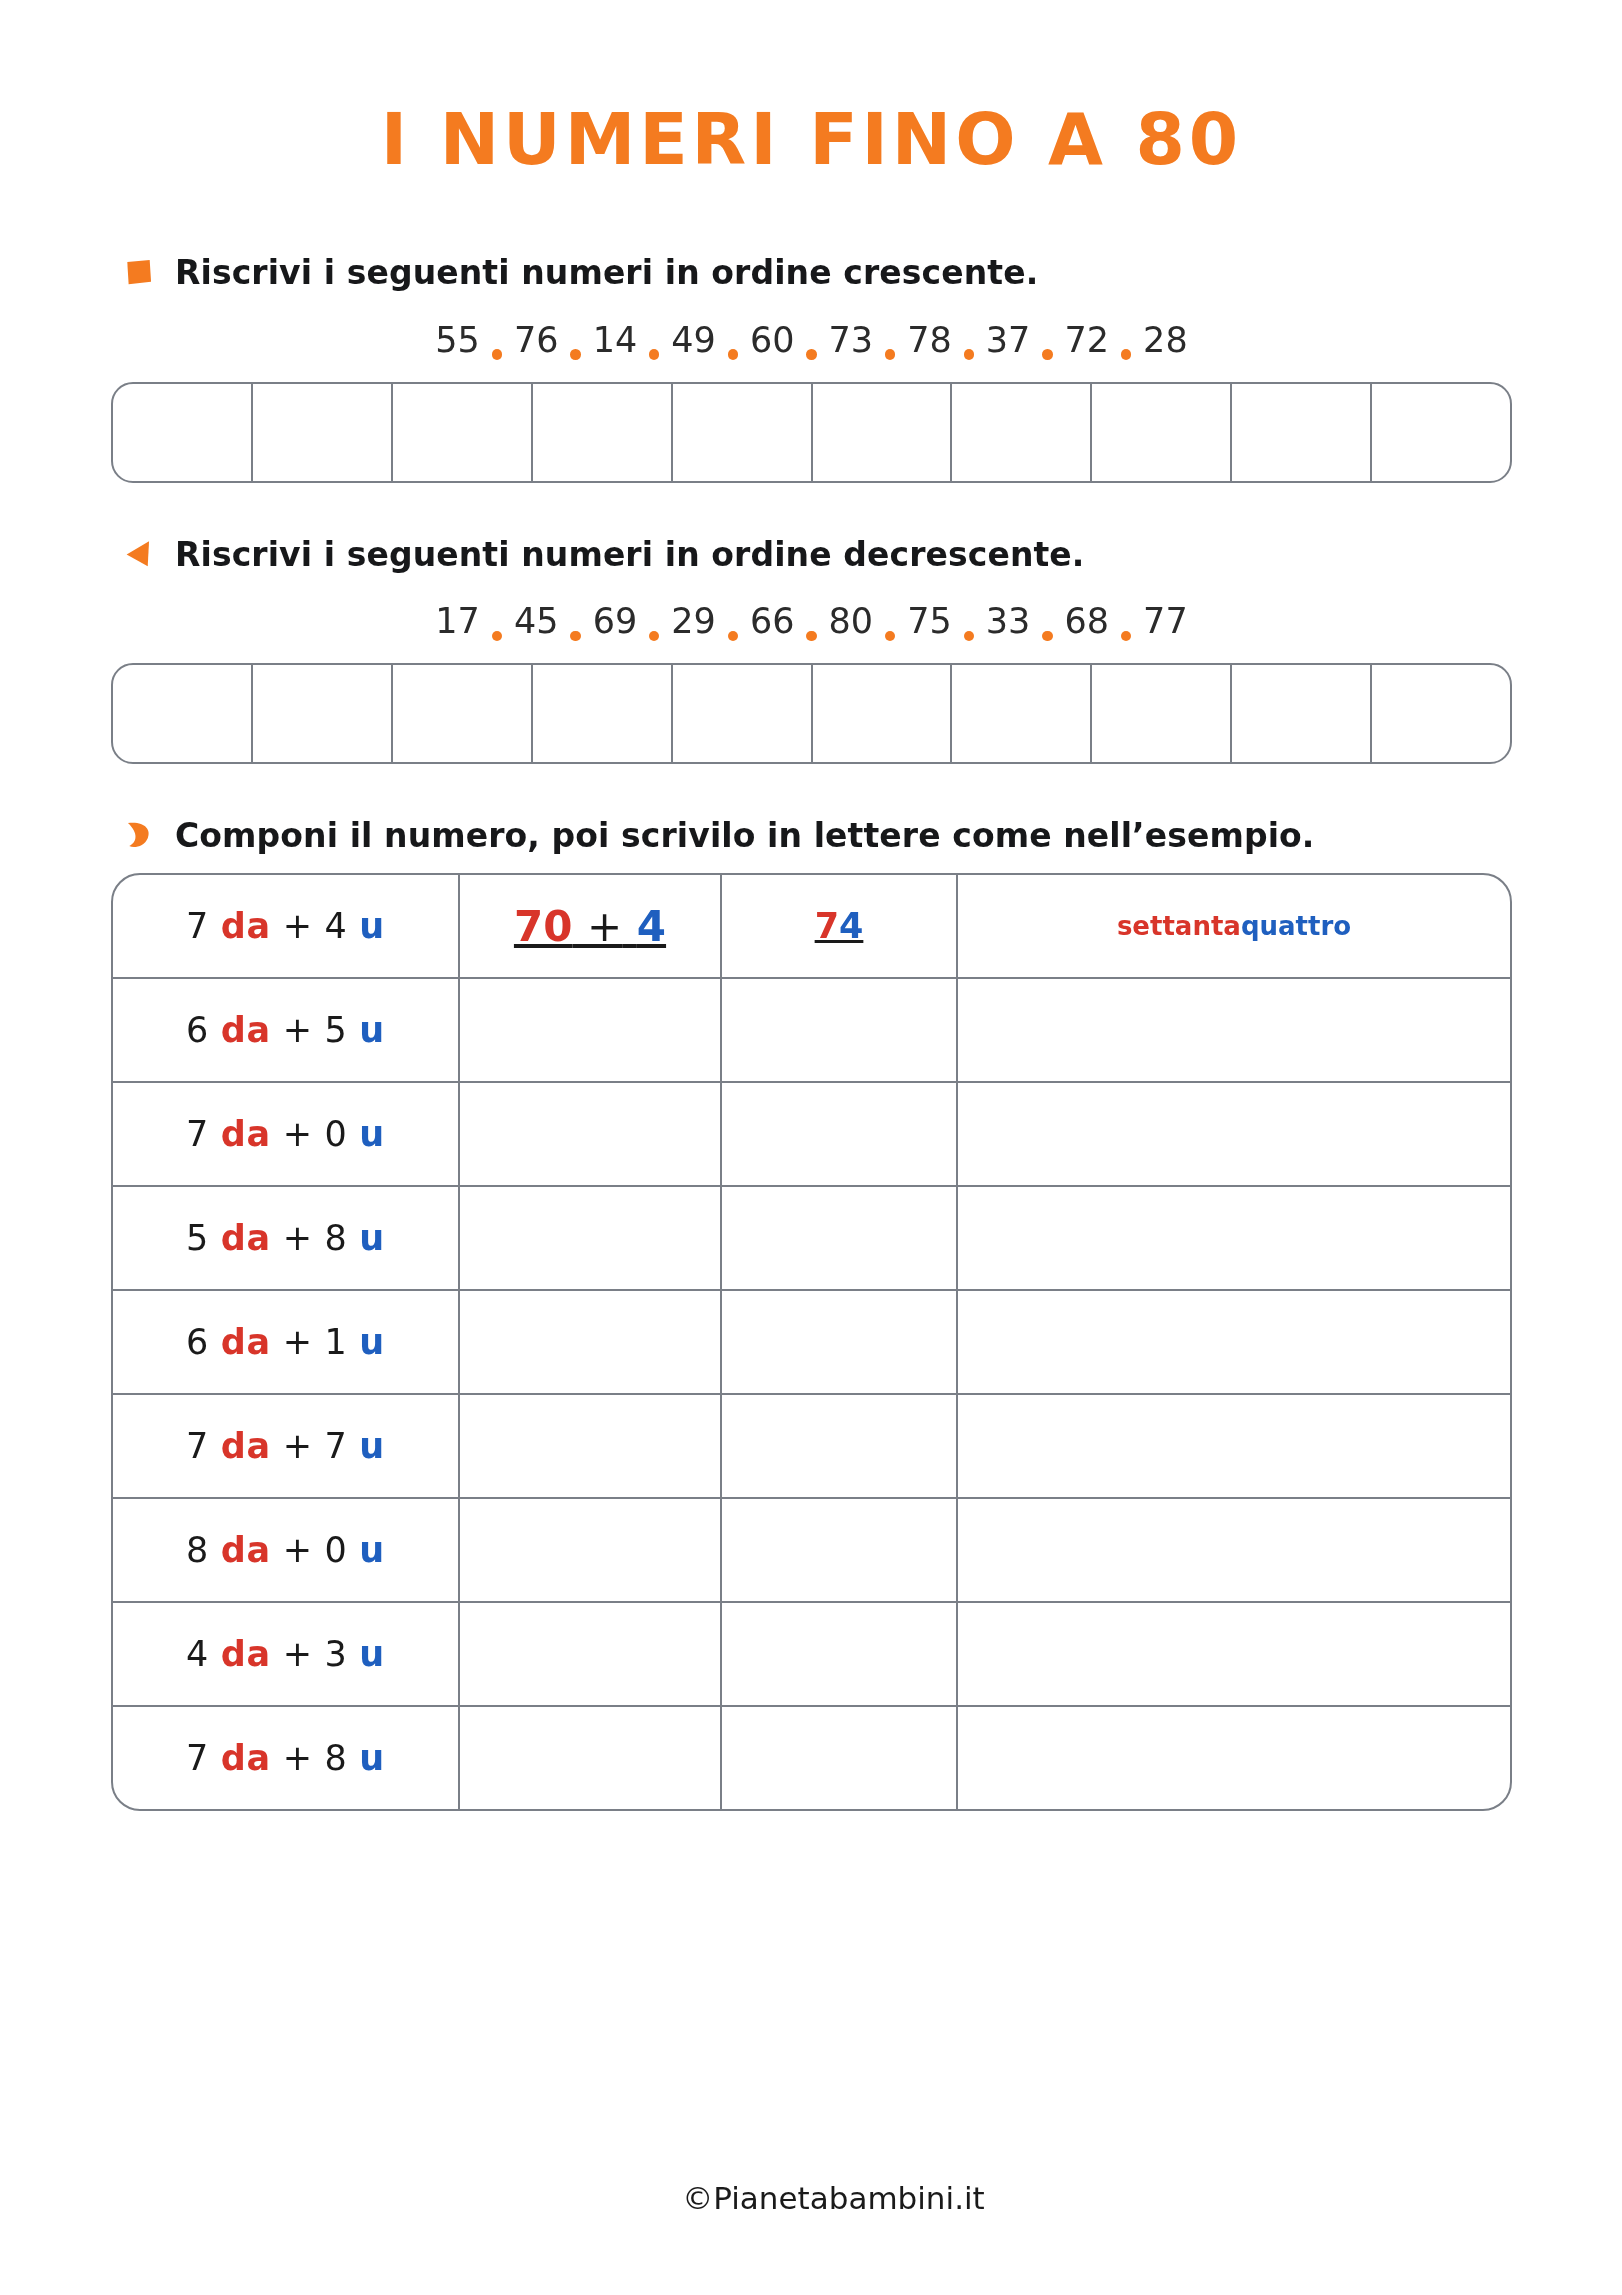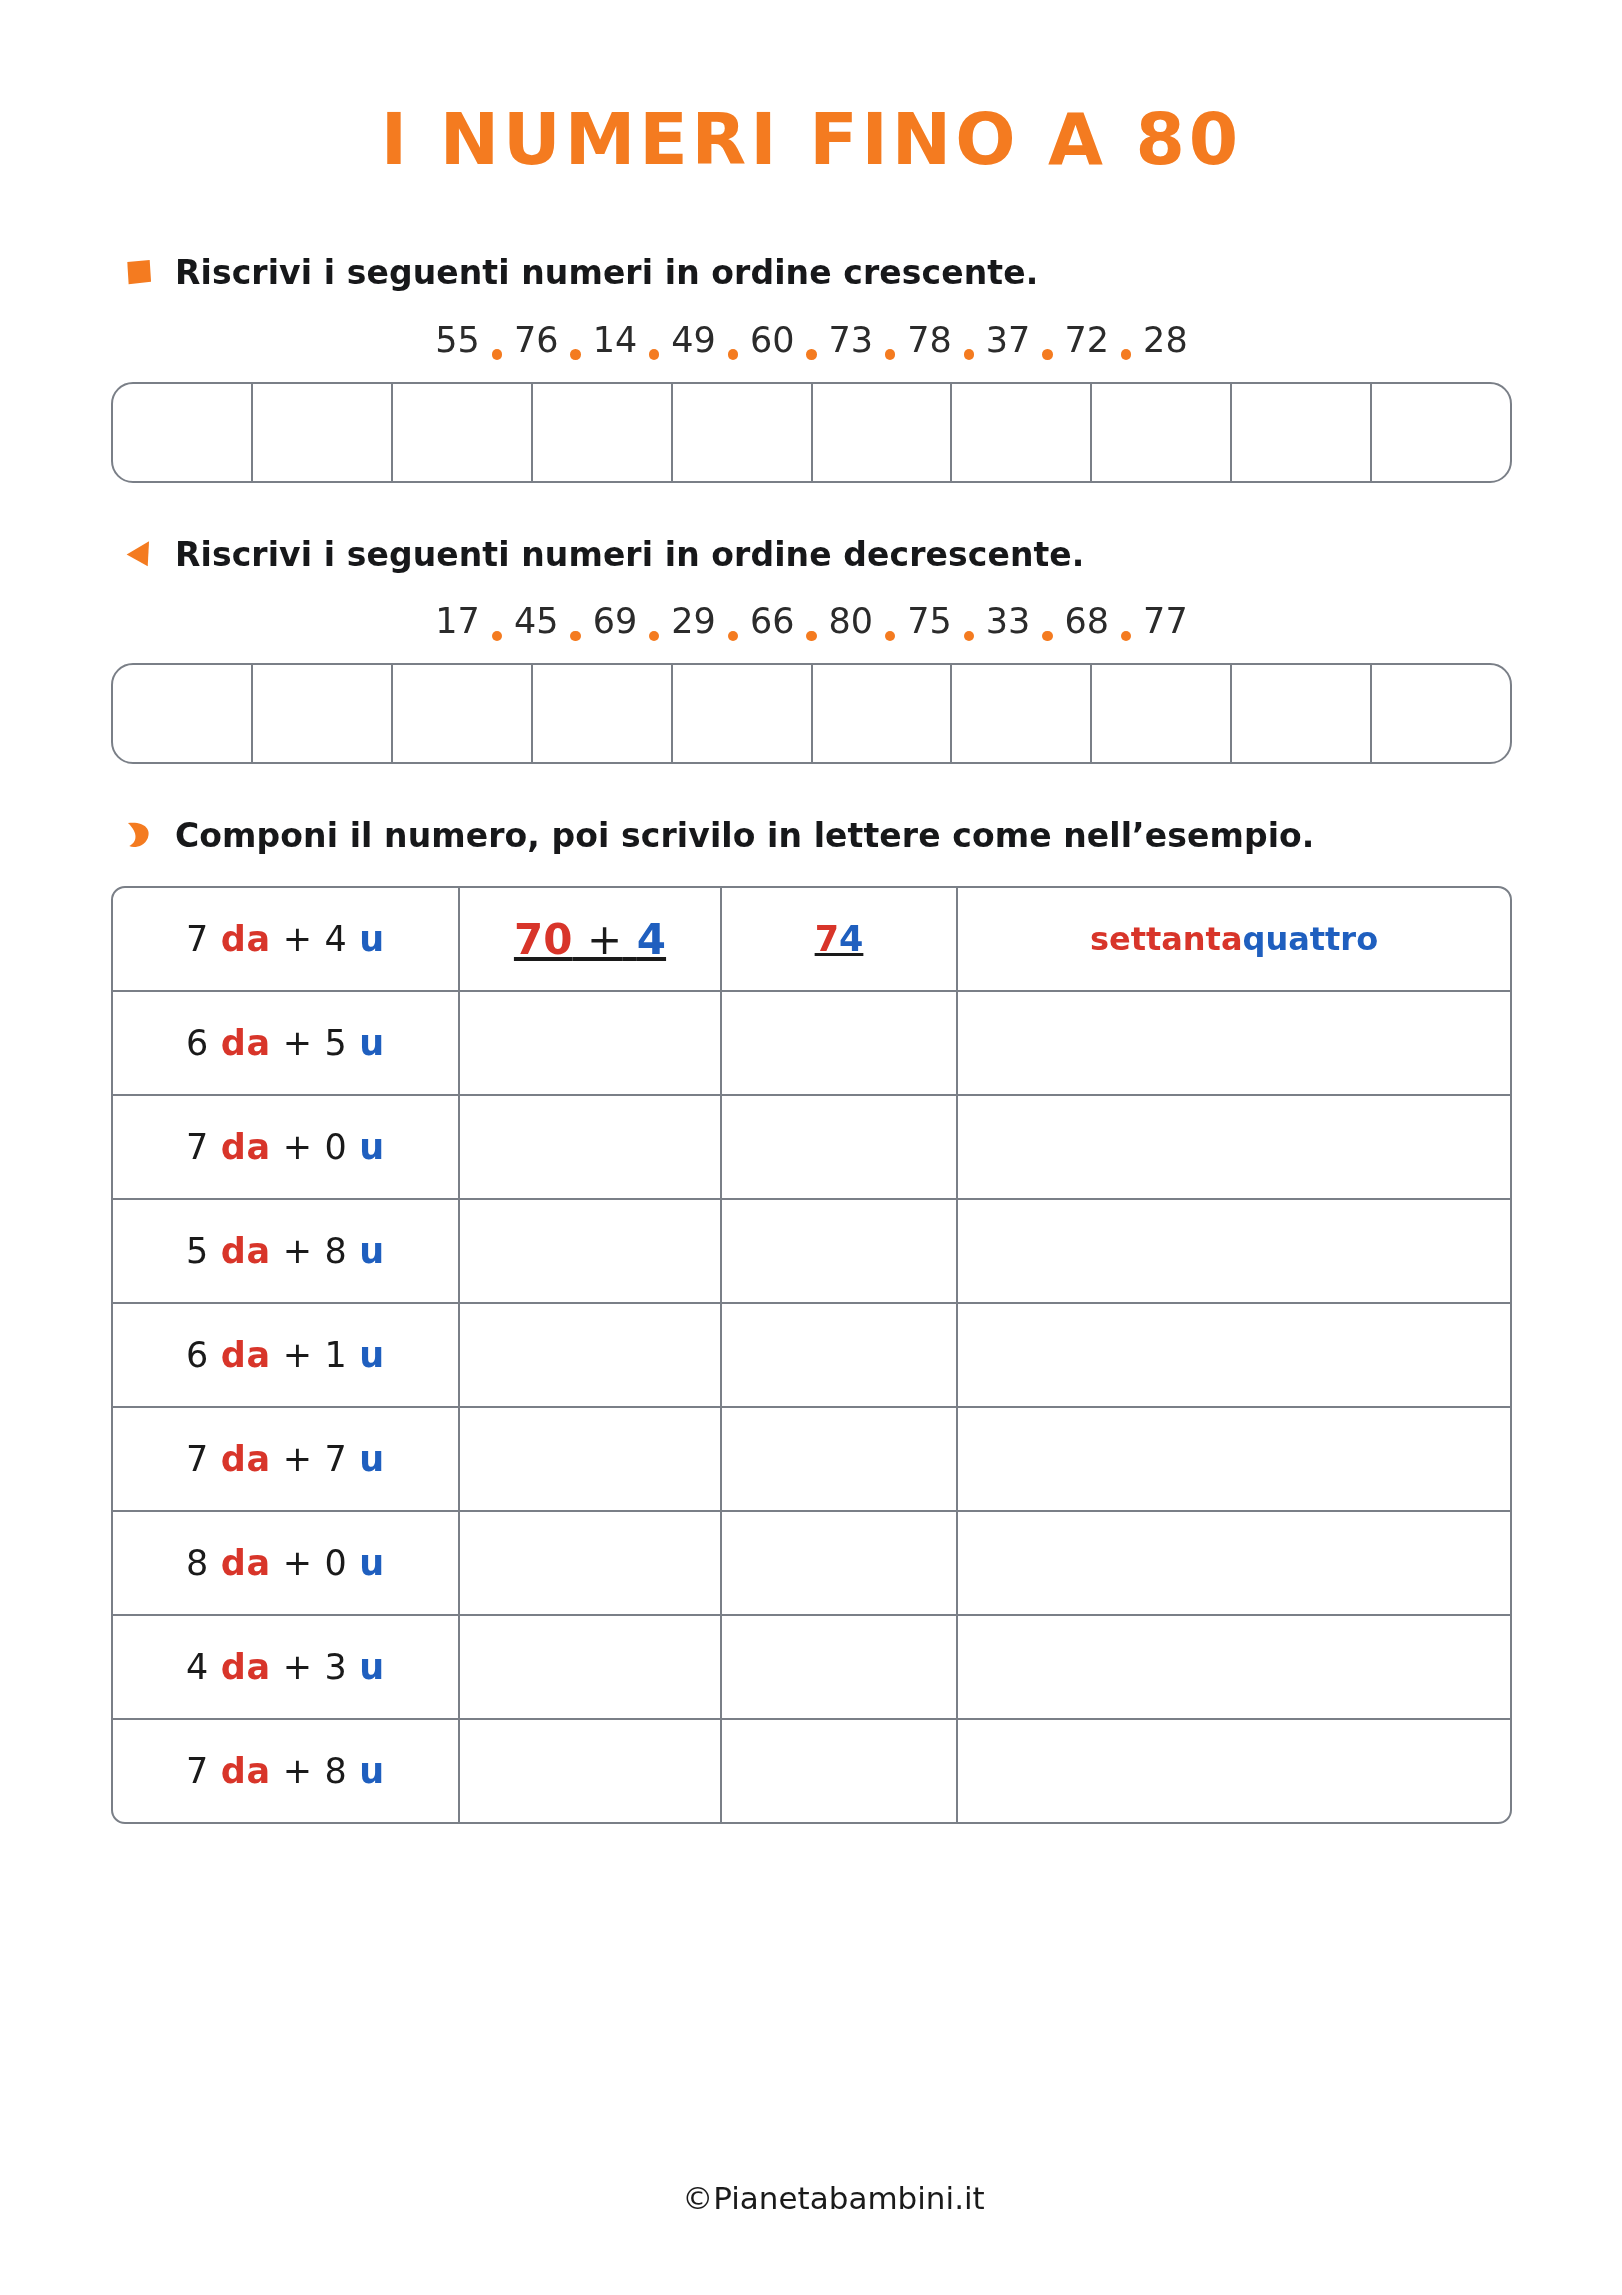--- a/index.html
+++ b/index.html
@@ -88,23 +88,23 @@
     margin-bottom: 52px;
   }
   .strip .cell {
     flex: 1 1 0;
     border-right: 2.6px solid #7a7f87;
   }
   .strip .cell:last-child { border-right: none; }
 
   
   .compose-table {
-    margin-top: 31px;
+    margin-top: 18px;
     border: 2.6px solid #7a7f87;
-    border-radius: 14px;
+    border-radius: 29px;
     overflow: hidden;
     text-align: center;
   }
   .ct-row {
     display: flex;
     height: 102px;
     border-bottom: 2.6px solid #7a7f87;
   }
   .ct-row:last-child { border-bottom: none; }
   .ct-cell {
@@ -126,21 +126,21 @@
 
   .sumexpr { font-size: 42px; font-weight: 700; text-decoration: underline; }
   .sumexpr .tens { color: #D8352A; }
   .sumexpr .plus { color: #1a1a1a; font-weight: 400; }
   .sumexpr .units { color: #1F5FBF; }
 
   .result { font-size: 35px; font-weight: 700; }
   .result .tens { color: #D8352A; }
   .result .units { color: #1F5FBF; }
 
-  .word { font-size: 32px; font-weight: 700; }
+  .word { font-size: 26px; font-weight: 700; }
   .word .tens { color: #D8352A; }
   .word .units { color: #1F5FBF; }
 
   
   .footer {
     position: absolute;
     left: 0;
     right: 0;
     bottom: 79px;
     text-align: center;

